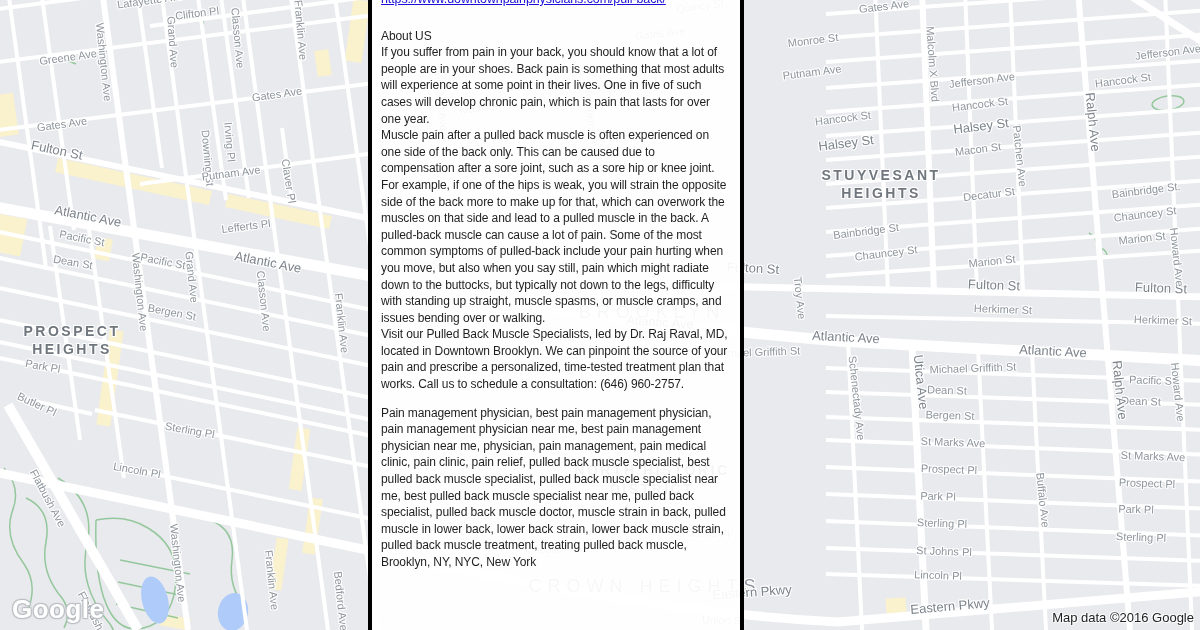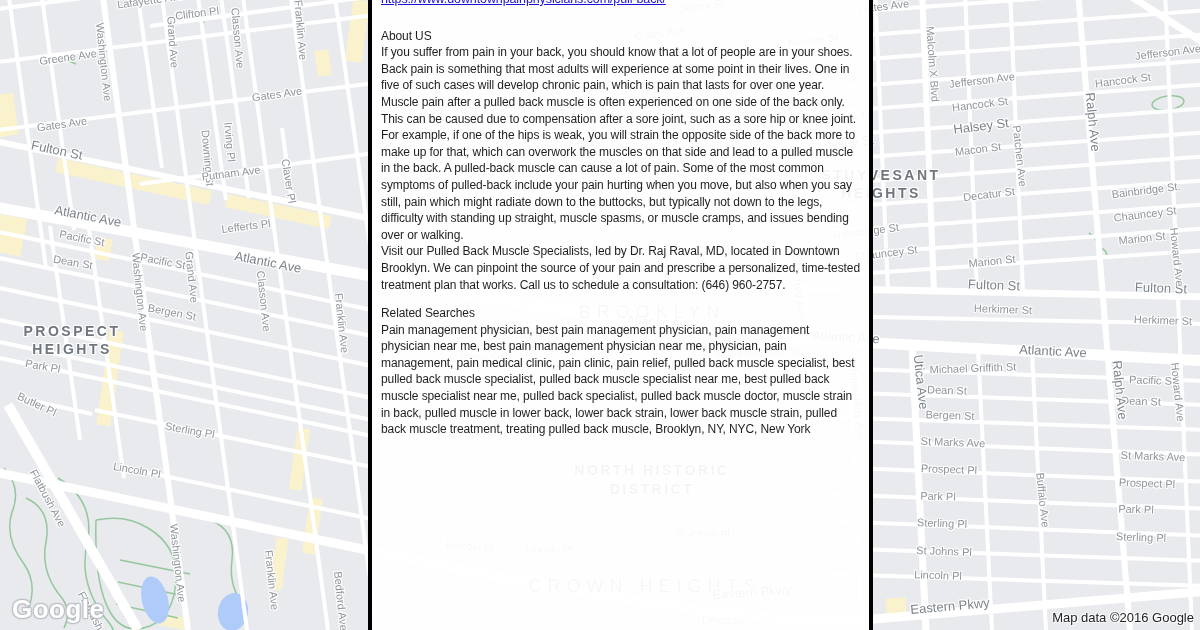--- a/index.html
+++ b/index.html
@@ -14,21 +14,21 @@
   .rd{stroke:var(--road);fill:none}
   .yl{fill:var(--commercial)}
   .pk{stroke:var(--park-line);fill:none;stroke-width:1.5}
   .wt{fill:var(--water)}
   #map-labels{position:absolute;left:0;top:0;width:1200px;height:630px;z-index:2;overflow:hidden}
   .mlbl{position:absolute;white-space:nowrap;color:var(--label);font-size:11px;
         text-shadow:1px 1px 0 #fff,-1px -1px 0 #fff,1px -1px 0 #fff,-1px 1px 0 #fff,0 1px 0 #fff,0 -1px 0 #fff}
   .mlbl.mj{font-size:13px;color:#7d848c}
   .mlbl.ar{font-size:14px;letter-spacing:2.5px;color:var(--area-label);font-weight:700}
   .mlbl.ar2{font-size:18px;letter-spacing:6px;color:#9095a0}
-  .panel{position:absolute;left:368px;top:0;width:505px;height:630px;box-sizing:border-box;
+  .panel{position:absolute;left:368px;top:0;width:376px;height:630px;box-sizing:border-box;
          background:rgba(255,255,255,0.92);border-left:4px solid var(--panel-border);
          border-right:4px solid var(--panel-border);padding:0 9px;z-index:5;overflow:hidden;
          color:var(--text);font-size:12px;line-height:16.6px;letter-spacing:-0.1px}
   .panel .url{display:block;margin-top:-9px;color:var(--link);text-decoration:underline;
               font-size:12.5px;white-space:nowrap}
   .sec{margin-top:12px}
   .sec.about{margin-top:20px}
   .sec div{margin:0}
   .watermark{position:absolute;left:12px;bottom:5px;z-index:4;font-size:26px;font-weight:700;
              color:#fff;letter-spacing:.5px;
@@ -263,21 +263,20 @@
     <a class="url" href="#">https://www.downtownpainphysicians.com/pull-back/</a>
 
     <div class="sec about">
       <div>About US</div>
       <div>If you suffer from pain in your back, you should know that a lot of people are in your shoes. Back pain is something that most adults will experience at some point in their lives. One in five of such cases will develop chronic pain, which is pain that lasts for over one year.</div>
       <div>Muscle pain after a pulled back muscle is often experienced on one side of the back only. This can be caused due to compensation after a sore joint, such as a sore hip or knee joint. For example, if one of the hips is weak, you will strain the opposite side of the back more to make up for that, which can overwork the muscles on that side and lead to a pulled muscle in the back. A pulled-back muscle can cause a lot of pain. Some of the most common symptoms of pulled-back include your pain hurting when you move, but also when you say still, pain which might radiate down to the buttocks, but typically not down to the legs, difficulty with standing up straight, muscle spasms, or muscle cramps, and issues bending over or walking.</div>
       <div>Visit our Pulled Back Muscle Specialists, led by Dr. Raj Raval, MD, located in Downtown Brooklyn. We can pinpoint the source of your pain and prescribe a personalized, time-tested treatment plan that works. Call us to schedule a consultation: (646) 960-2757.</div>
     </div>
 
     <div class="sec">
-      <div>Related Searches</div>
       <div>Pain management physician, best pain management physician, pain management physician near me, best pain management physician near me, physician, pain management, pain medical clinic, pain clinic, pain relief, pulled back muscle specialist, best pulled back muscle specialist, pulled back muscle specialist near me, best pulled back muscle specialist near me, pulled back specialist, pulled back muscle doctor, muscle strain in back, pulled muscle in lower back, lower back strain, lower back muscle strain, pulled back muscle treatment, treating pulled back muscle, Brooklyn, NY, NYC, New York</div>
     </div>
 
   </div>
 
   <div class="watermark">Google</div>
   <div class="attribution">Map data ©2016 Google</div>
 </div>
 
 </body></html>

